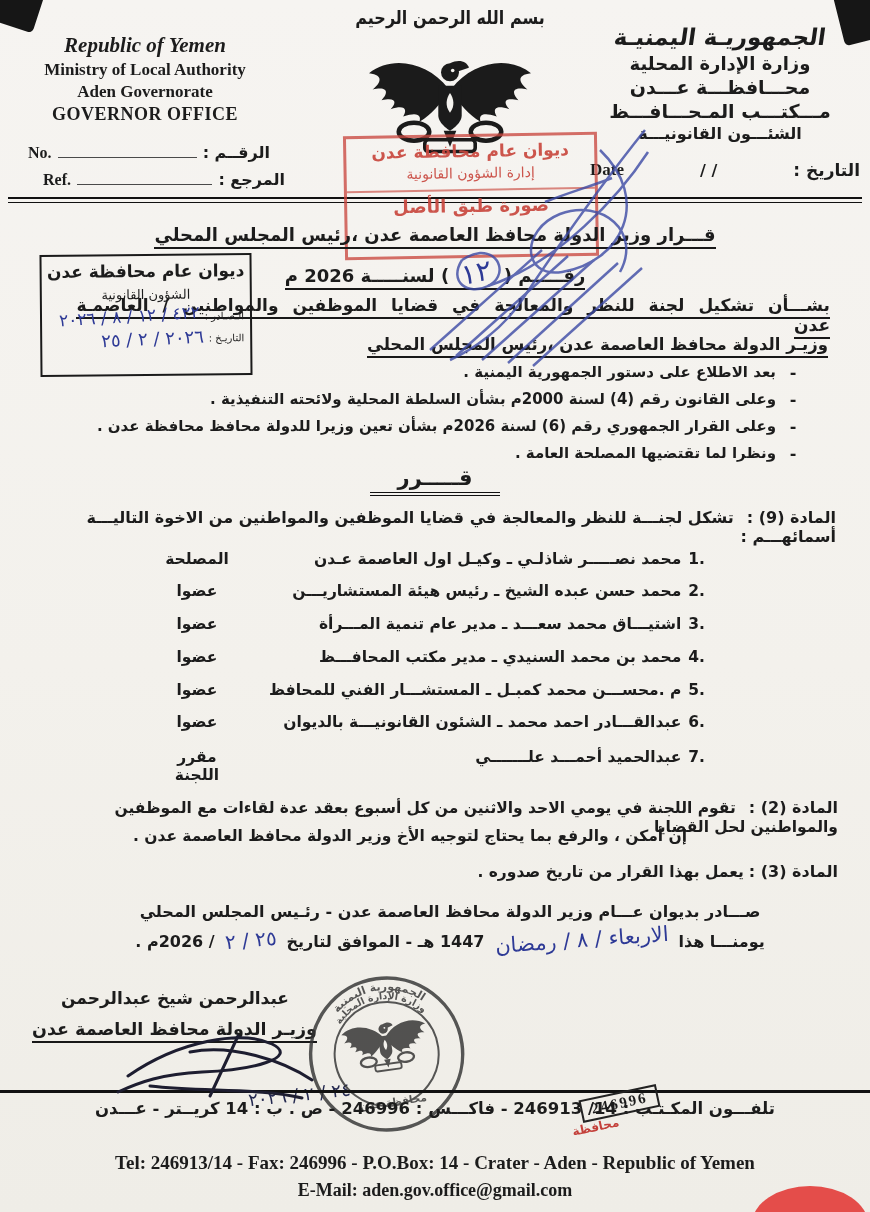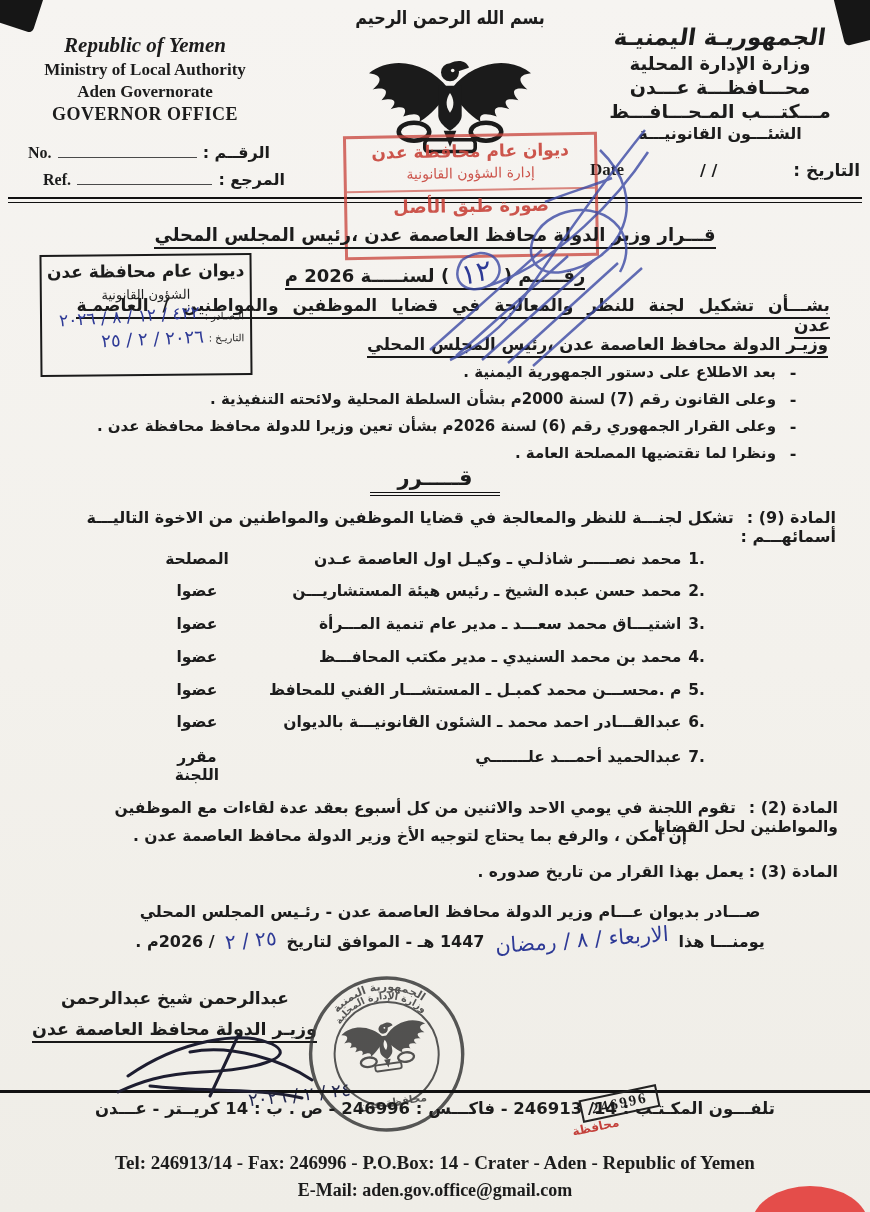--- a/index.html
+++ b/index.html
@@ -114,21 +114,21 @@
 
   <div class="abs ar" style="right:42px;top:335px;">
     <span class="b u" style="font-size:16.5px;">وزيـر الدولة محافظ العاصمة عدن ،رئيس المجلس المحلي</span>
   </div>
   <div class="abs ar" style="right:60px;top:363px;width:780px;display:flex;">
     <span class="b" style="width:34px;text-align:center;">-</span>
     <span class="b" style="font-size:15px;">بعد الاطلاع على دستور الجمهورية اليمنية .</span>
   </div>
   <div class="abs ar" style="right:60px;top:390px;width:780px;display:flex;">
     <span class="b" style="width:34px;text-align:center;">-</span>
-    <span class="b" style="font-size:15px;">وعلى القانون رقم (7) لسنة 2000م بشأن السلطة المحلية ولائحته التنفيذية .</span>
+    <span class="b" style="font-size:15px;">وعلى القانون رقم (4) لسنة 2000م بشأن السلطة المحلية ولائحته التنفيذية .</span>
   </div>
   <div class="abs ar" style="right:60px;top:417px;width:780px;display:flex;">
     <span class="b" style="width:34px;text-align:center;">-</span>
     <span class="b" style="font-size:15px;">وعلى القرار الجمهوري رقم (6) لسنة 2026م بشأن تعين وزيرا للدولة محافظ محافظة عدن .</span>
   </div>
   <div class="abs ar" style="right:60px;top:444px;width:780px;display:flex;">
     <span class="b" style="width:34px;text-align:center;">-</span>
     <span class="b" style="font-size:15px;">ونظرا لما تقتضيها المصلحة العامة .</span>
   </div>
 

